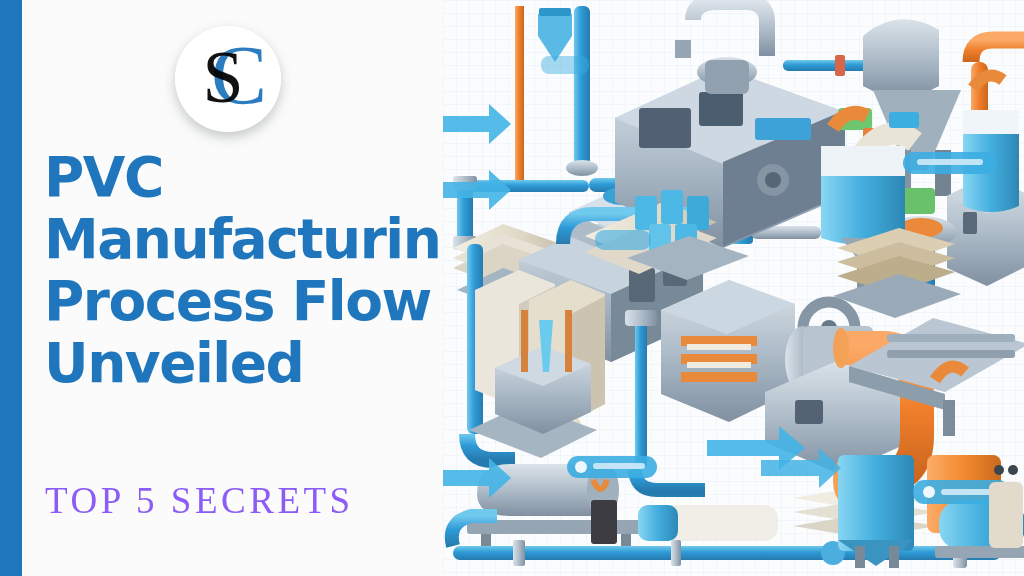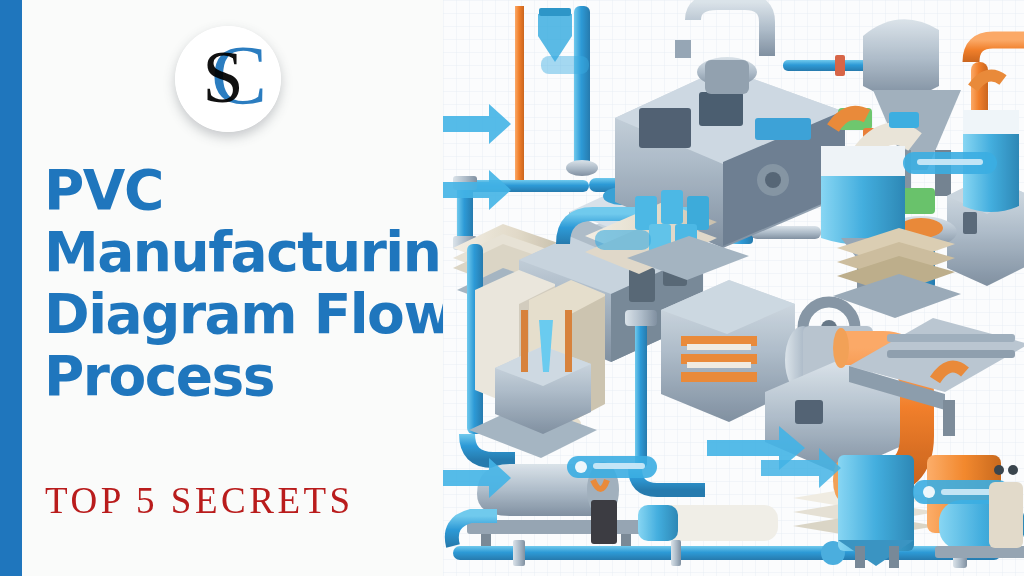--- a/index.html
+++ b/index.html
@@ -21,35 +21,35 @@
   .logo-circle{
     position:absolute;left:0;top:0;width:106px;height:106px;border-radius:50%;
     background:#FFFFFF;
     box-shadow:0 5px 12px rgba(60,70,80,0.28);
     overflow:hidden;
   }
   .logo-svg{position:absolute;left:0;top:0;}
 
   
   .headline{
-    position:absolute;left:22px;top:159px;width:430px;
+    position:absolute;left:22px;top:146px;width:430px;
     color:#1F76BD;
     font-family:"DejaVu Sans","Liberation Sans",sans-serif;
     font-weight:bold;
     font-size:55px;
     line-height:62px;
     letter-spacing:-1.5px;
     white-space:nowrap;
   }
   .headline .hl{display:block;}
 
   
   .subtitle{
     position:absolute;left:23px;top:479px;
-    color:#b91c1c;
+    color:#8b5cf6;
     font-family:"Liberation Serif","DejaVu Serif",serif;
     font-size:37px;
     font-weight:400;
     letter-spacing:3.5px;
     white-space:nowrap;
   }
 
   
   .illus{
     position:absolute;left:443px;top:0;width:581px;height:576px;
@@ -72,22 +72,22 @@
           <circle cx="53" cy="53" r="53" fill="#FFFFFF"></circle>
           <text x="48" y="76" font-family="Liberation Serif, DejaVu Serif, serif" font-size="74" font-weight="400" fill="#111111" text-anchor="middle">S</text>
           <text x="64" y="78" font-family="Liberation Serif, DejaVu Serif, serif" font-size="84" font-weight="400" fill="#1F76BD" text-anchor="middle" opacity="0.95" style="mix-blend-mode:multiply;">C</text>
         </svg>
       </div>
     </div>
 
     <div class="headline">
       <span class="hl">PVC</span>
       <span class="hl">Manufacturing</span>
-      <span class="hl">Diagram Flow</span>
-      <span class="hl">Process</span>
+      <span class="hl">Process Flow</span>
+      <span class="hl">Unveiled</span>
     </div>
 
     <div class="subtitle">TOP 5 SECRETS</div>
   </div>
 
   <div class="illus">
     <svg class="illus-svg" width="581" height="576" viewBox="0 0 581 576">
       <defs>
         <pattern id="grid" width="13" height="13" patternUnits="userSpaceOnUse">
           <path d="M13 0 L0 0 0 13" fill="none" stroke="#E2EBF3" stroke-width="0.8"></path>

